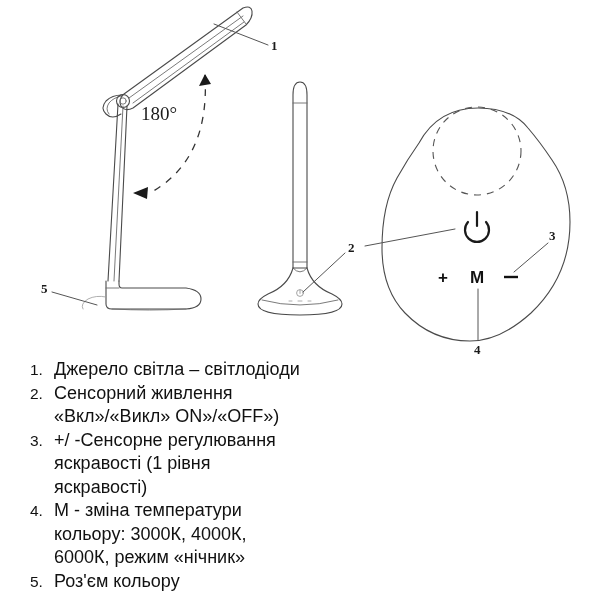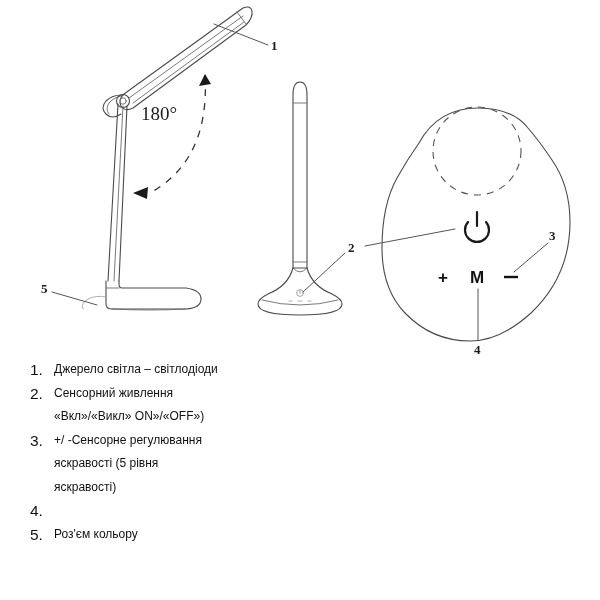--- a/index.html
+++ b/index.html
@@ -128,21 +128,21 @@
   }
   .legend-num {
     flex: 0 0 24px;
     font-size: 15.5px;
     line-height: 23.5px;
     color: #111111;
     font-family: "Liberation Sans", sans-serif;
   }
   .legend-text {
     flex: 1 1 auto;
-    font-size: 12px;
+    font-size: 18px;
     line-height: 23.5px;
     color: #111111;
     font-family: "Liberation Sans", sans-serif;
     max-width: 268px;
     white-space: pre-line;
   }
 </style>
 </head>
 <body>
 
@@ -273,25 +273,28 @@
       <span class="legend-text">Джерело світла – світлодіоди</span>
     </div>
     <div class="legend-item">
       <span class="legend-num">2.</span>
       <span class="legend-text">Сенсорний живлення
 «Вкл»/«Викл» ON»/«OFF»)</span>
     </div>
     <div class="legend-item">
       <span class="legend-num">3.</span>
       <span class="legend-text">+/ -Сенсорне регулювання
-яскравості (5 рівня
+яскравості (1 рівня
 яскравості)</span>
     </div>
     <div class="legend-item">
       <span class="legend-num">4.</span>
+      <span class="legend-text">М - зміна температури
+кольору: 3000К, 4000К,
+6000К, режим «нічник»</span>
     </div>
     <div class="legend-item">
       <span class="legend-num">5.</span>
       <span class="legend-text">Роз'єм кольору</span>
     </div>
   </div>
 
 </div>
 
 </body></html>

